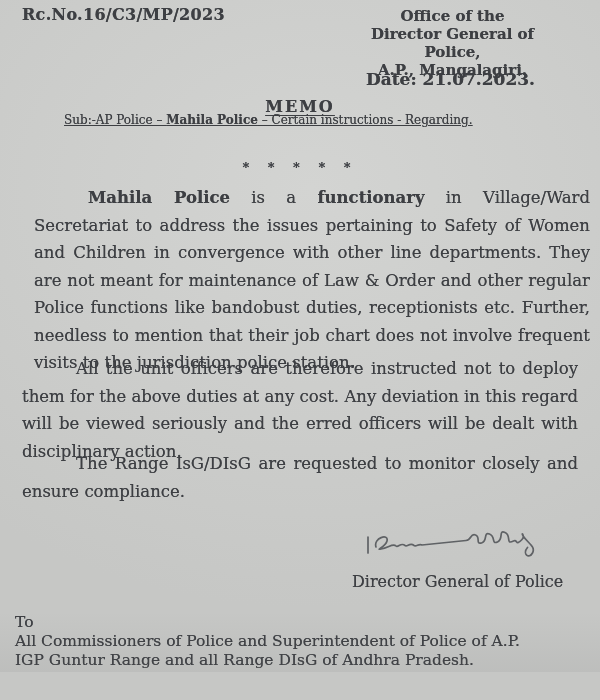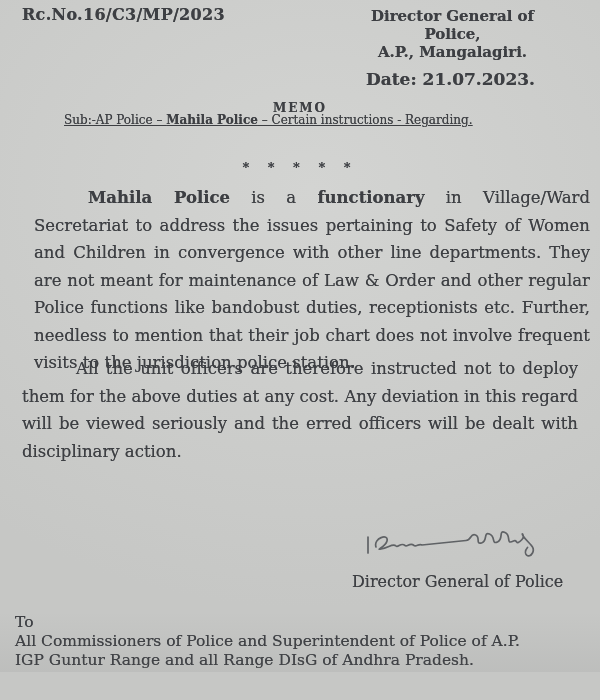--- a/index.html
+++ b/index.html
@@ -37,21 +37,22 @@
   }
   .date-line {
     left: 366px; top: 69px;
     font-size: 17px; font-weight: bold;
   }
   .memo-heading {
     left: 0; top: 97px; width: 600px;
     text-align: center;
   }
   .memo-heading span {
-    font-size: 12px; font-weight: bold; letter-spacing: 2px;
+    font-size: 16px; font-weight: bold; letter-spacing: 2px;
+    text-decoration: underline;
     text-underline-offset: 3px;
   }
   .subject-line {
     left: 64px; top: 113px;
     font-size: 12px;
     text-decoration: underline;
   }
   .separator {
     left: 0; top: 160px; width: 600px;
     text-align: center;
@@ -89,38 +90,40 @@
   }
 </style>
 </head>
 <body>
 
 <div class="paper">
 
   <div class="abs ref-no">Rc.No.16/C3/MP/2023</div>
 
   <div class="abs office-block">
+    <div>Office of the</div>
     <div>Director General of Police,</div>
     <div>A.P., Mangalagiri.</div>
   </div>
 
   <div class="abs date-line">Date: 21.07.2023.</div>
 
   <div class="abs memo-heading">
     <span>MEMO</span>
   </div>
 
   <div class="abs subject-line"><span>Sub:-AP Police – </span><span class="bold">Mahila Police</span><span> – Certain instructions - Regarding.</span></div>
 
   <div class="abs separator">* * * * *</div>
 
   <div class="abs body-para para-1"><span class="bold">Mahila Police</span><span> is a </span><span class="bold">functionary</span><span> in Village/Ward Secretariat to address the issues pertaining to Safety of Women and Children in convergence with other line departments. They are not meant for maintenance of Law &amp; Order and other regular Police functions like bandobust duties, receptionists etc. Further, needless to mention that their job chart does not involve frequent visits to the jurisdiction police station.</span></div>
 
   <div class="abs body-para para-2">All the unit officers are therefore instructed not to deploy them for the above duties at any cost. Any deviation in this regard will be viewed seriously and the erred officers will be dealt with disciplinary action.</div>
 
+  <div class="abs body-para para-3">The Range IsG/DIsG are requested to monitor closely and ensure compliance.</div>
 
   <svg class="abs signature-svg" width="190" height="44" viewBox="0 0 190 44">
     <g fill="none" stroke="#54575b" stroke-width="1.7" stroke-linecap="round" stroke-linejoin="round" opacity="0.9">
       <path d="M6 19 L6 35"></path>
       <path d="M14 29 C11 20 27 15 25 23 C23.5 29 13 32 19 31 C27 29.5 31 25 34 28 C36 30 39 24 43 27.5 C45 29.5 48 24 52 27.5 C54 29.5 57 25 60 27 L104 22.5 C110 21.8 108 15 113.5 17 C119 19 113 26.5 119.5 25 C126 23.5 121 13.5 127.5 16 C134 18.5 129 26.5 135.5 24 C142 21.5 136 11.5 143 14.5 C150 17.5 143 27 151.5 23 C156 20.8 153 29 160 21.5 C163.5 17.6 158 13 161.5 18.5 C165.5 24.8 174 28.5 170.5 35 C167 41.5 160 36 165.5 29.5"></path>
     </g>
   </svg>
 
   <div class="abs signatory-title">Director General of Police</div>
 

